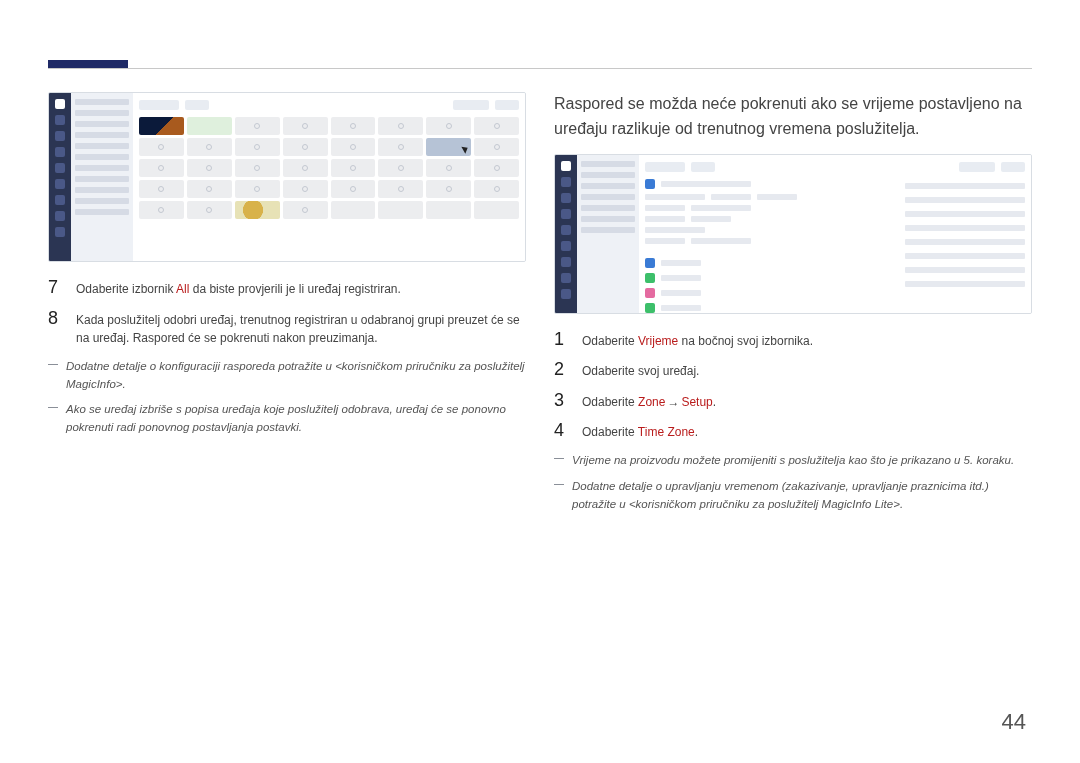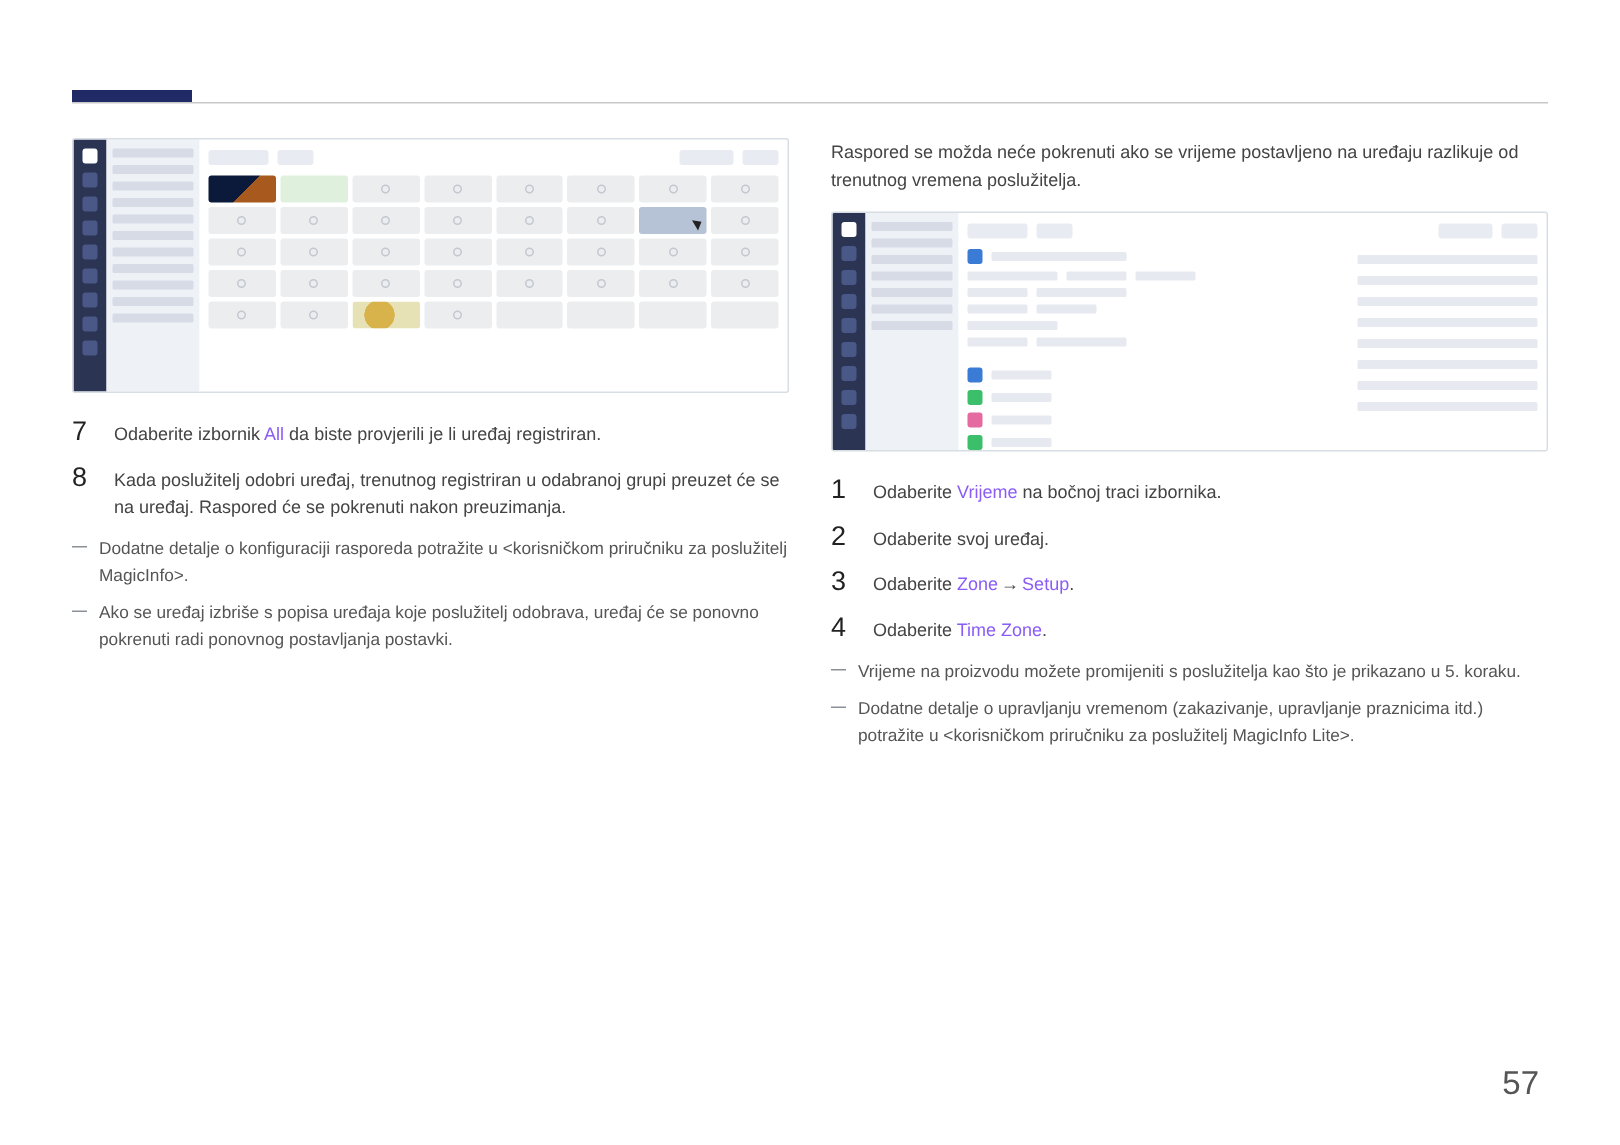--- a/index.html
+++ b/index.html
@@ -39,31 +39,31 @@
     .app-shot.right .bar { height: 6px; background: #e6e9ef; border-radius: 1px; }
     .app-shot.right .bar.w60{width:60px;} .bar.w90{width:90px;} .bar.w40{width:40px;}
     .app-shot.right .right-col { position: absolute; top: 28px; right: 6px; width: 120px; display: flex; flex-direction: column; gap: 8px; }
     .app-shot.right .right-col .bar { width: 100%; }
 
     
     .nlist { margin-top: 2px; }
     .nlist .item { display: flex; gap: 14px; font-size: 12px; line-height: 1.55; color: #444; margin-bottom: 10px; }
     .nlist .num { width: 14px; font-size: 18px; font-weight: 300; color: #222; line-height: 1; }
     .nlist .txt { flex: 1; padding-top: 2px; }
-    .link-blue { color: #8b5cf6; }
+    .link-blue { color: #b91c1c; }
     .arrow { display: inline-block; margin: 0 2px; }
 
     
-    .notes { margin-top: 0; }
+    .notes { margin-top: 0; font-style: italic; }
     .notes .note { display: flex; gap: 8px; font-size: 11.5px; line-height: 1.55; color: #555; margin-bottom: 8px; }
     .notes .dash { width: 10px; padding-top: 6px; }
     .notes .dash span{ display:block; width:10px; height:1px; background:#8a8f98; }
 
     h2.section { font-size: 23px; font-weight: 400; color: #222; margin-bottom: 8px; }
-    p.intro { font-size: 12px; color: #444; line-height: 1.55; margin-bottom: 12px; }
+    p.intro { font-size: 16px; color: #444; line-height: 1.55; margin-bottom: 12px; }
 
     .page-number { position: absolute; right: 54px; bottom: 28px; font-size: 22px; color: #555; font-weight: 300; }
   </style>
 </head>
 <body>
 
 <div class="page">
   <div class="header-rule"></div>
   <div class="header-accent"></div>
 
@@ -324,21 +324,21 @@
               <div class="bar"></div>
               <div class="bar"></div>
               <div class="bar"></div>
           </div>
         </div>
       </div>
 
       <div class="nlist">
         <div class="item">
           <div class="num">1</div>
-          <div class="txt"><span>Odaberite </span><span class="link-blue">Vrijeme</span><span> na bočnoj traci izbornika.</span></div>
+          <div class="txt"><span>Odaberite </span><span class="link-blue">Vrijeme</span><span> na bočnoj svoj izbornika.</span></div>
         </div>
         <div class="item">
           <div class="num">2</div>
           <div class="txt"><span>Odaberite svoj uređaj.</span></div>
         </div>
         <div class="item">
           <div class="num">3</div>
           <div class="txt"><span>Odaberite </span><span class="link-blue">Zone</span><span class="arrow"> → </span><span class="link-blue">Setup</span><span>.</span></div>
         </div>
         <div class="item">
@@ -357,14 +357,14 @@
         <div class="note">
             <div class="dash">
               <span></span>
             </div>
             <div>Dodatne detalje o upravljanju vremenom (zakazivanje, upravljanje praznicima itd.) potražite u &lt;korisničkom priručniku za poslužitelj MagicInfo Lite&gt;.</div>
           </div>
       </div>
     </div>
   </div>
 
-  <div class="page-number">57</div>
+  <div class="page-number">44</div>
 </div>
 
 </body></html>

